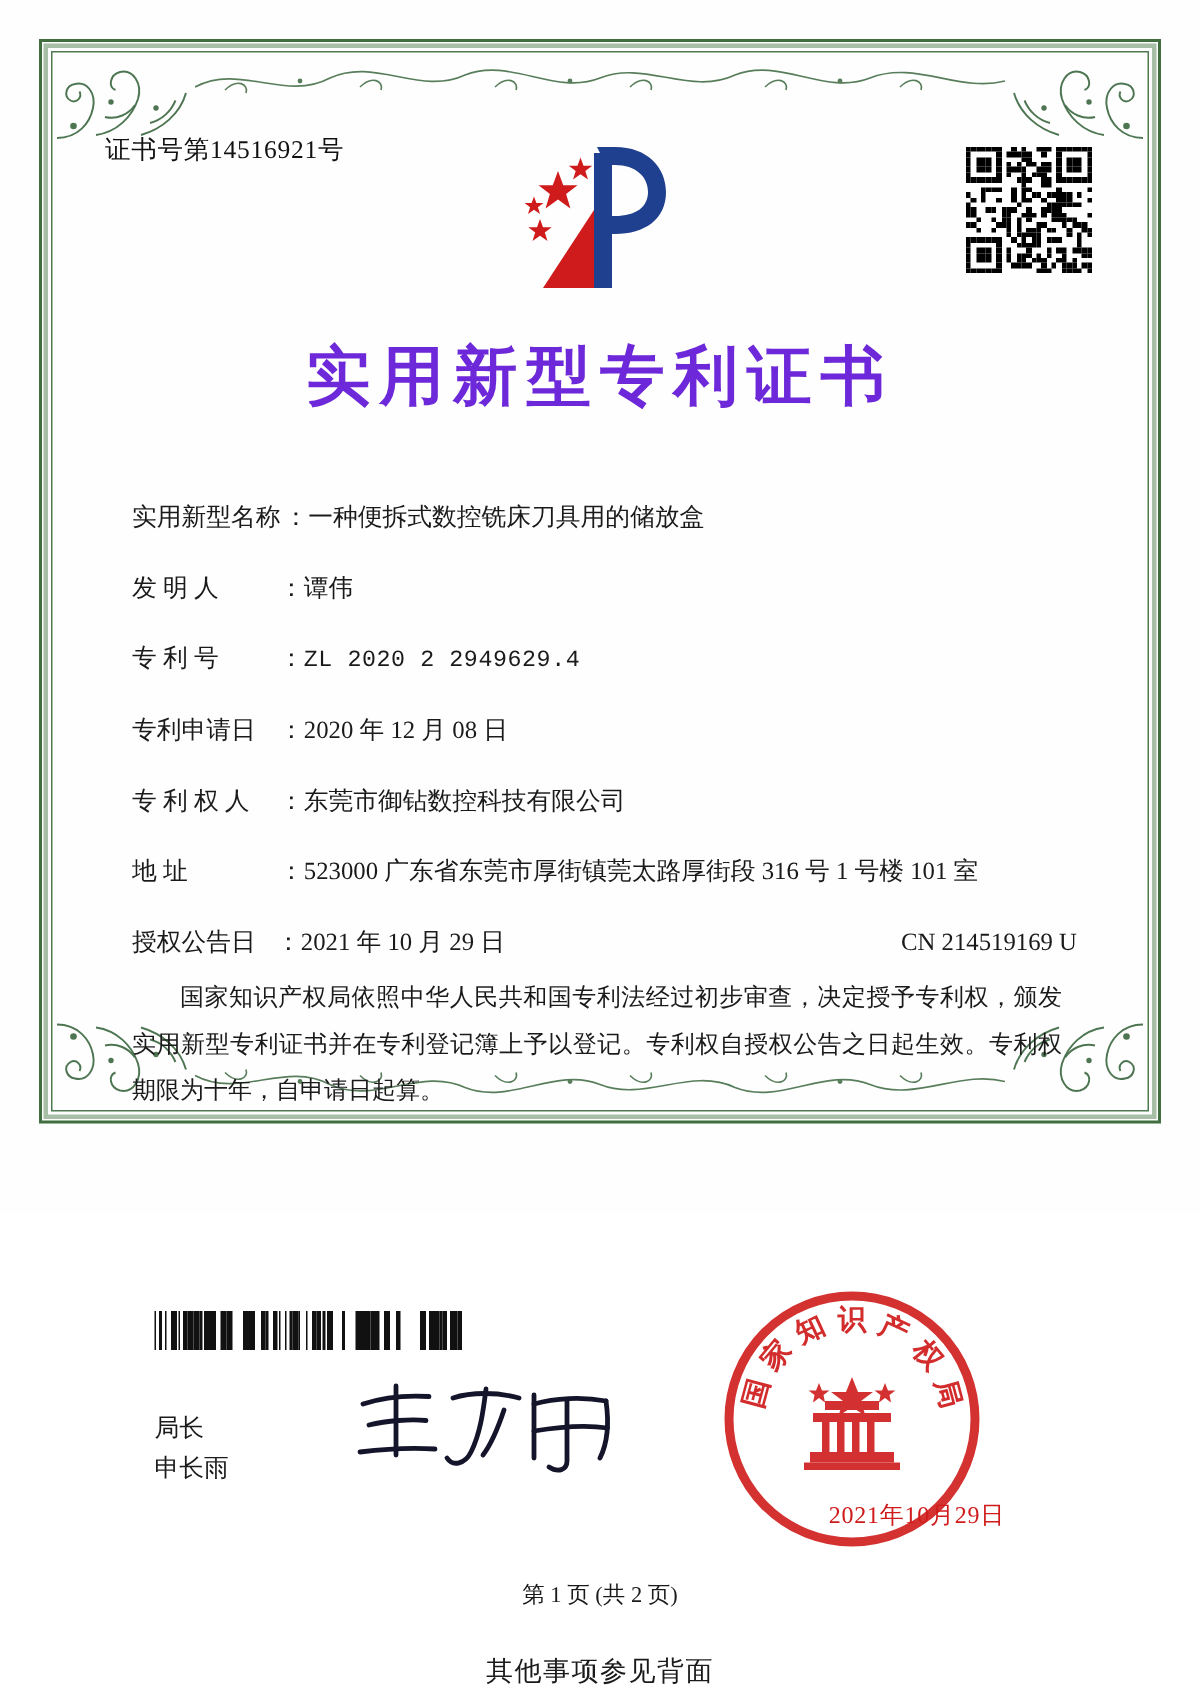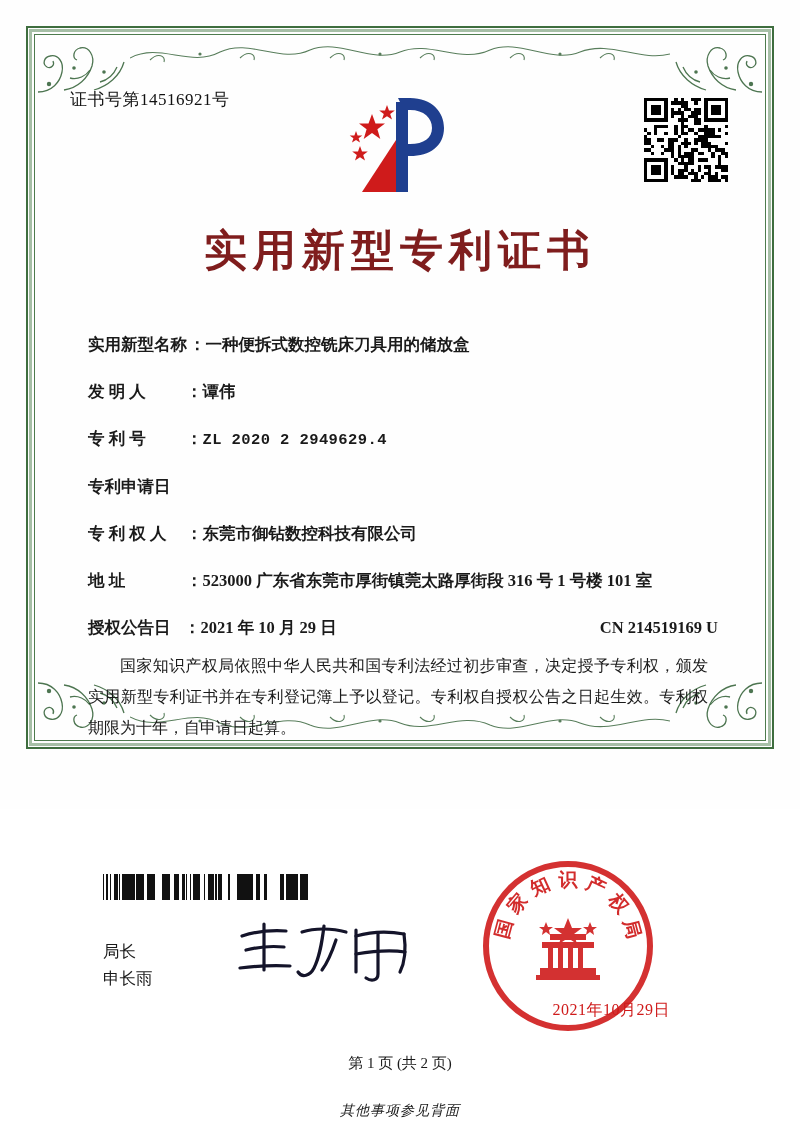--- a/index.html
+++ b/index.html
@@ -113,32 +113,31 @@
 
   .title {
     position: absolute;
     left: 0; right: 0;
     top: 222px;
     text-align: center;
     font-size: 43px;
     font-weight: bold;
     letter-spacing: 6px;
     font-family: "DejaVu Serif", "Liberation Serif", serif;
-    color: #7f1d1d;
+    color: #6d28d9;
   }
 
   
   .fields {
     position: absolute;
     left: 88px;
     top: 330px;
     width: 630px;
     font-size: 16.5px;
     line-height: 30px;
-    font-weight: bold;
   }
   .row {
     display: flex;
     align-items: flex-start;
     margin-bottom: 17px;
   }
   .row .label {
     flex: 0 0 96px;
     white-space: nowrap;
     letter-spacing: 0px;
@@ -246,23 +245,22 @@
     left: 0; right: 0;
     top: 1054px;
     text-align: center;
     font-size: 15px;
   }
   .footnote {
     position: absolute;
     left: 0; right: 0;
     top: 1102px;
     text-align: center;
-    font-size: 14px;
+    font-size: 18px;
     letter-spacing: 1px;
-    font-style: italic;
   }
 </style>
 </head>
 <body>
 
 <div class="page">
 
   <div class="border-band"></div>
   <div class="border-outer"></div>
   <div class="border-inner"></div>
@@ -1020,20 +1018,23 @@
         <span class="label-spread">专 利 号</span>
       </div>
       <div class="value">
         <span>：</span><span class="mono">ZL 2020 2 2949629.4</span>
       </div>
     </div>
 
     <div class="row">
       <div class="label">
         <span>专利申请日</span>
+      </div>
+      <div class="value">
+        <span>：</span><span>2020 年 12 月 08 日</span>
       </div>
     </div>
 
     <div class="row">
       <div class="label">
         <span>专 利 权 人</span>
       </div>
       <div class="value">
         <span>：</span><span>东莞市御钻数控科技有限公司</span>
       </div>

